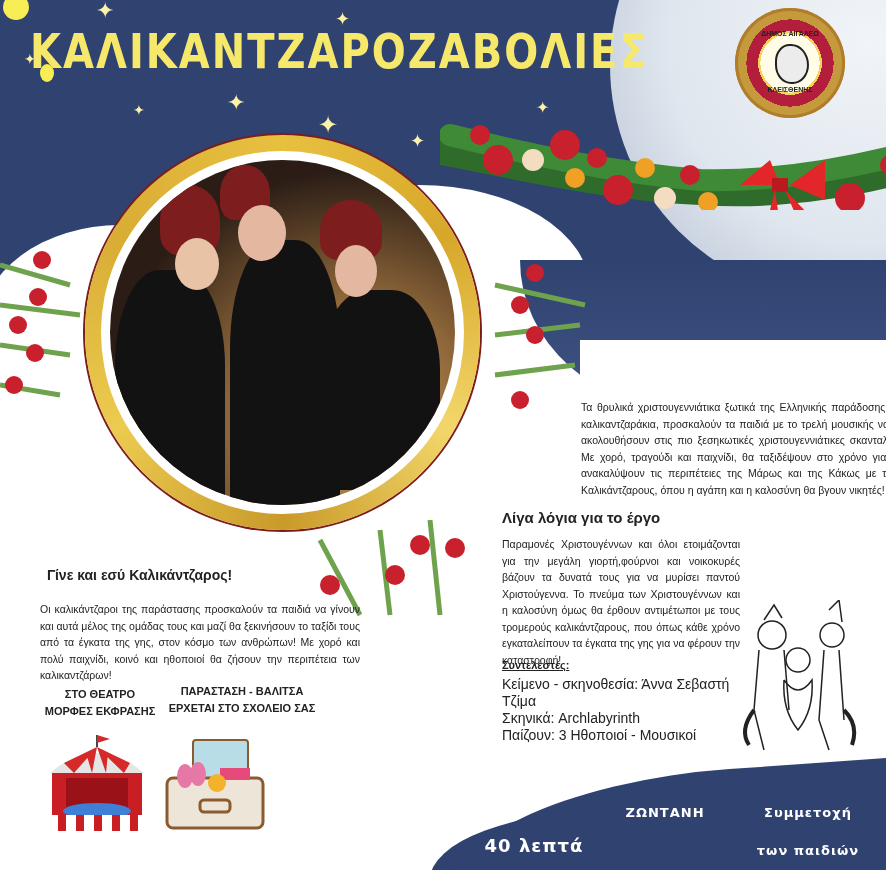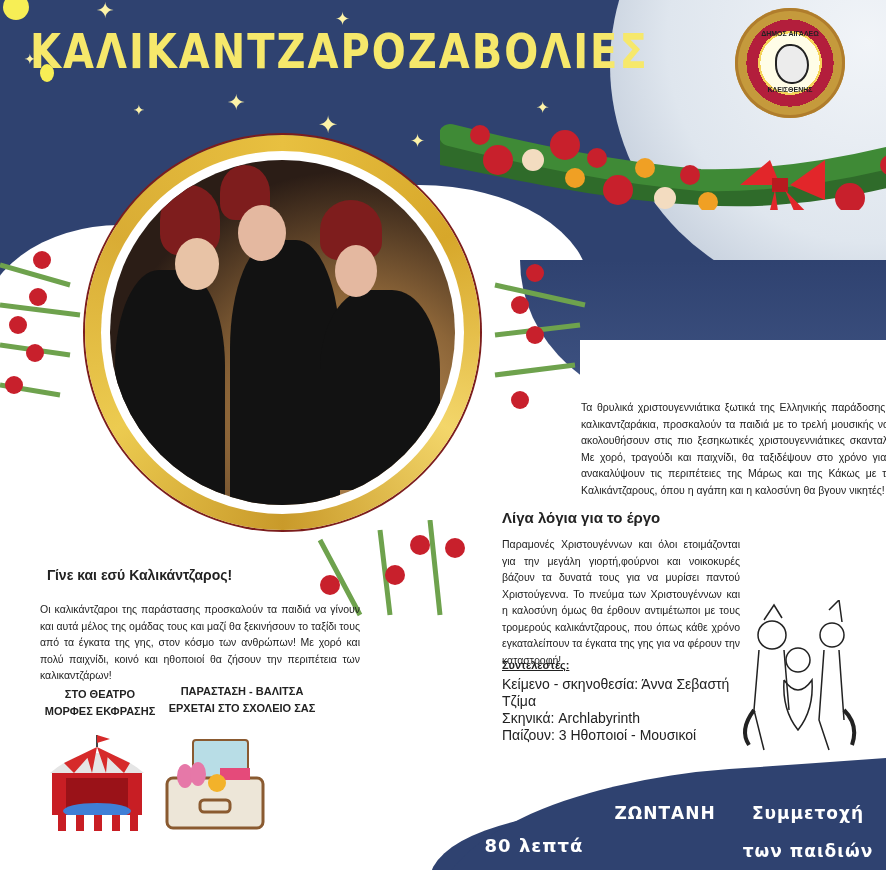--- a/index.html
+++ b/index.html
@@ -55,21 +55,21 @@
   .venue2 { left:162px; top:683px; width:160px; }
   
   .tent { left:44px; top:733px; width:106px; height:100px; }
   .suitcase { left:165px; top:738px; width:100px; height:95px; }
   
   .goblins { left:734px; top:600px; width:126px; height:160px; }
   
   .band { left:430px; top:790px; width:500px; height:120px; background:#2f4270;
           border-radius:60% 0 0 0 / 100% 0 0 0; transform:rotate(-4deg); transform-origin:left top; }
   .band-base { left:430px; top:810px; width:470px; height:70px; background:#2f4270; border-radius:40% 0 0 0 / 100% 0 0 0; }
-  .feature { color:#ffffff; font-family:"DejaVu Sans", sans-serif; font-weight:bold; font-size:17px; text-align:center; line-height:26px; letter-spacing:1px; }
+  .feature { color:#ffffff; font-family:"DejaVu Sans", sans-serif; font-weight:bold; font-size:13px; text-align:center; line-height:26px; letter-spacing:1px; }
   .f1 { left:470px; top:833px; width:128px; font-size:18px; }
   .f2 { left:605px; top:800px; width:120px; }
   .f3 { left:738px; top:800px; width:140px; }
 </style>
 </head>
 <body>
 
 <div class="abs sky"></div>
 <div class="abs moon"></div>
 <div class="abs c4" style="top:400px;"></div>
@@ -211,21 +211,21 @@
     <ellipse cx="33" cy="36" rx="8" ry="12" fill="#e678a8"></ellipse>
   <rect x="55" y="30" width="30" height="12" fill="#e54a7a"></rect>
   <circle cx="52" cy="45" r="9" fill="#f3b22a"></circle>
   <rect x="35" y="62" width="30" height="12" rx="4" fill="none" stroke="#8a5a30" stroke-width="3"></rect>
 </svg>
 
 <div class="abs band-base"></div>
 <div class="abs band"></div>
 
 <div class="abs feature f1">
-  <div>80 λεπτά</div>
+  <div>40 λεπτά</div>
 </div>
 <div class="abs feature f2">
   <div>ΖΩΝΤΑΝΗ</div>
 </div>
 <div class="abs feature f3">
   <div>Συμμετοχή</div>
   <div style="margin-top:12px;">των παιδιών</div>
 </div>
 
 </body></html>

